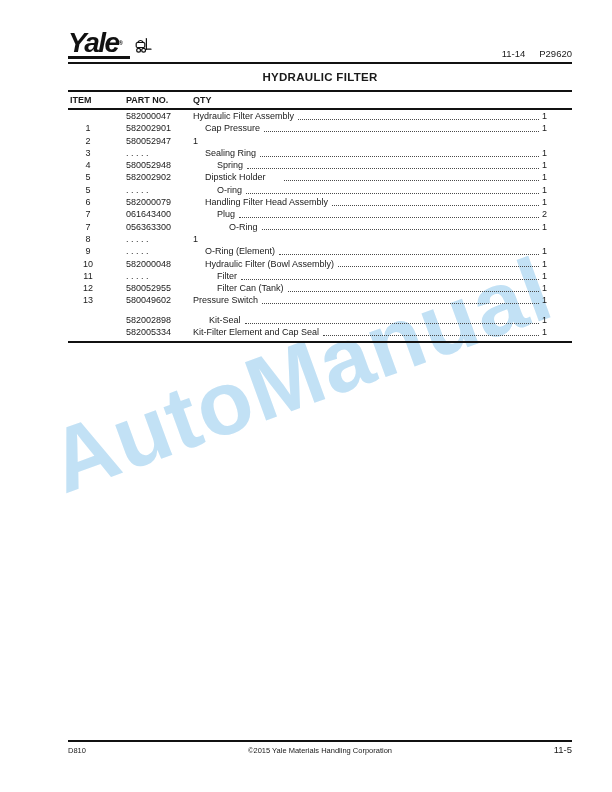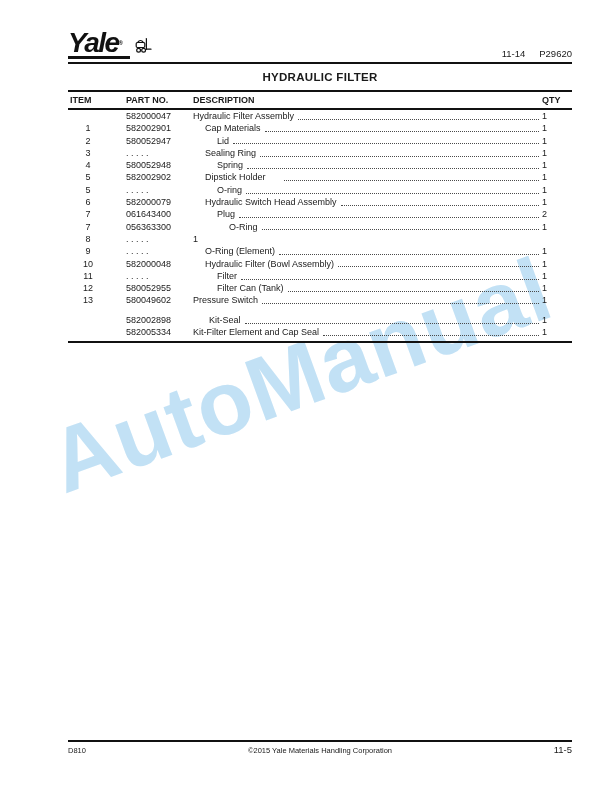--- a/index.html
+++ b/index.html
@@ -98,51 +98,46 @@
 
   <div class="rule rule-top"></div>
 
   <div class="page-title">HYDRAULIC FILTER</div>
 
   <div class="parts-table">
     <div class="t-rule"></div>
     <div class="thead">
       <div class="c-item">ITEM</div>
       <div class="c-part">PART NO.</div>
-      <div class="c-desc">DESCRIPTION</div>
       <div class="c-qty">QTY</div>
     </div>
     <div class="t-rule"></div>
 
     <div id="tbody-main">
         <div class="row">
     <div class="c-item"></div>
     <div class="c-part">582000047</div>
     <div class="c-desc" style="padding-left: 0px;">
       <span class="desc-text">Hydraulic Filter Assembly</span>
       <span class="leader"></span>
     </div>
     <div class="c-qty">1</div>
   </div>
         <div class="row">
     <div class="c-item">1</div>
     <div class="c-part">582002901</div>
     <div class="c-desc" style="padding-left: 12px;">
-      <span class="desc-text">Cap Materials</span>
+      <span class="desc-text">Cap Pressure</span>
       <span class="leader"></span>
     </div>
     <div class="c-qty">1</div>
   </div>
         <div class="row">
     <div class="c-item">2</div>
     <div class="c-part">580052947</div>
-    <div class="c-desc" style="padding-left: 24px;">
-      <span class="desc-text">Lid</span>
-      <span class="leader"></span>
-    </div>
     <div class="c-qty">1</div>
   </div>
         <div class="row">
     <div class="c-item">3</div>
     <div class="c-part">. . . . .</div>
     <div class="c-desc" style="padding-left: 12px;">
       <span class="desc-text">Sealing Ring</span>
       <span class="leader"></span>
     </div>
     <div class="c-qty">1</div>
@@ -171,21 +166,21 @@
     <div class="c-desc" style="padding-left: 24px;">
       <span class="desc-text">O-ring</span>
       <span class="leader"></span>
     </div>
     <div class="c-qty">1</div>
   </div>
         <div class="row">
     <div class="c-item">6</div>
     <div class="c-part">582000079</div>
     <div class="c-desc" style="padding-left: 12px;">
-      <span class="desc-text">Hydraulic Switch Head Assembly</span>
+      <span class="desc-text">Handling Filter Head Assembly</span>
       <span class="leader"></span>
     </div>
     <div class="c-qty">1</div>
   </div>
         <div class="row">
     <div class="c-item">7</div>
     <div class="c-part">061643400</div>
     <div class="c-desc" style="padding-left: 24px;">
       <span class="desc-text">Plug</span>
       <span class="leader"></span>

